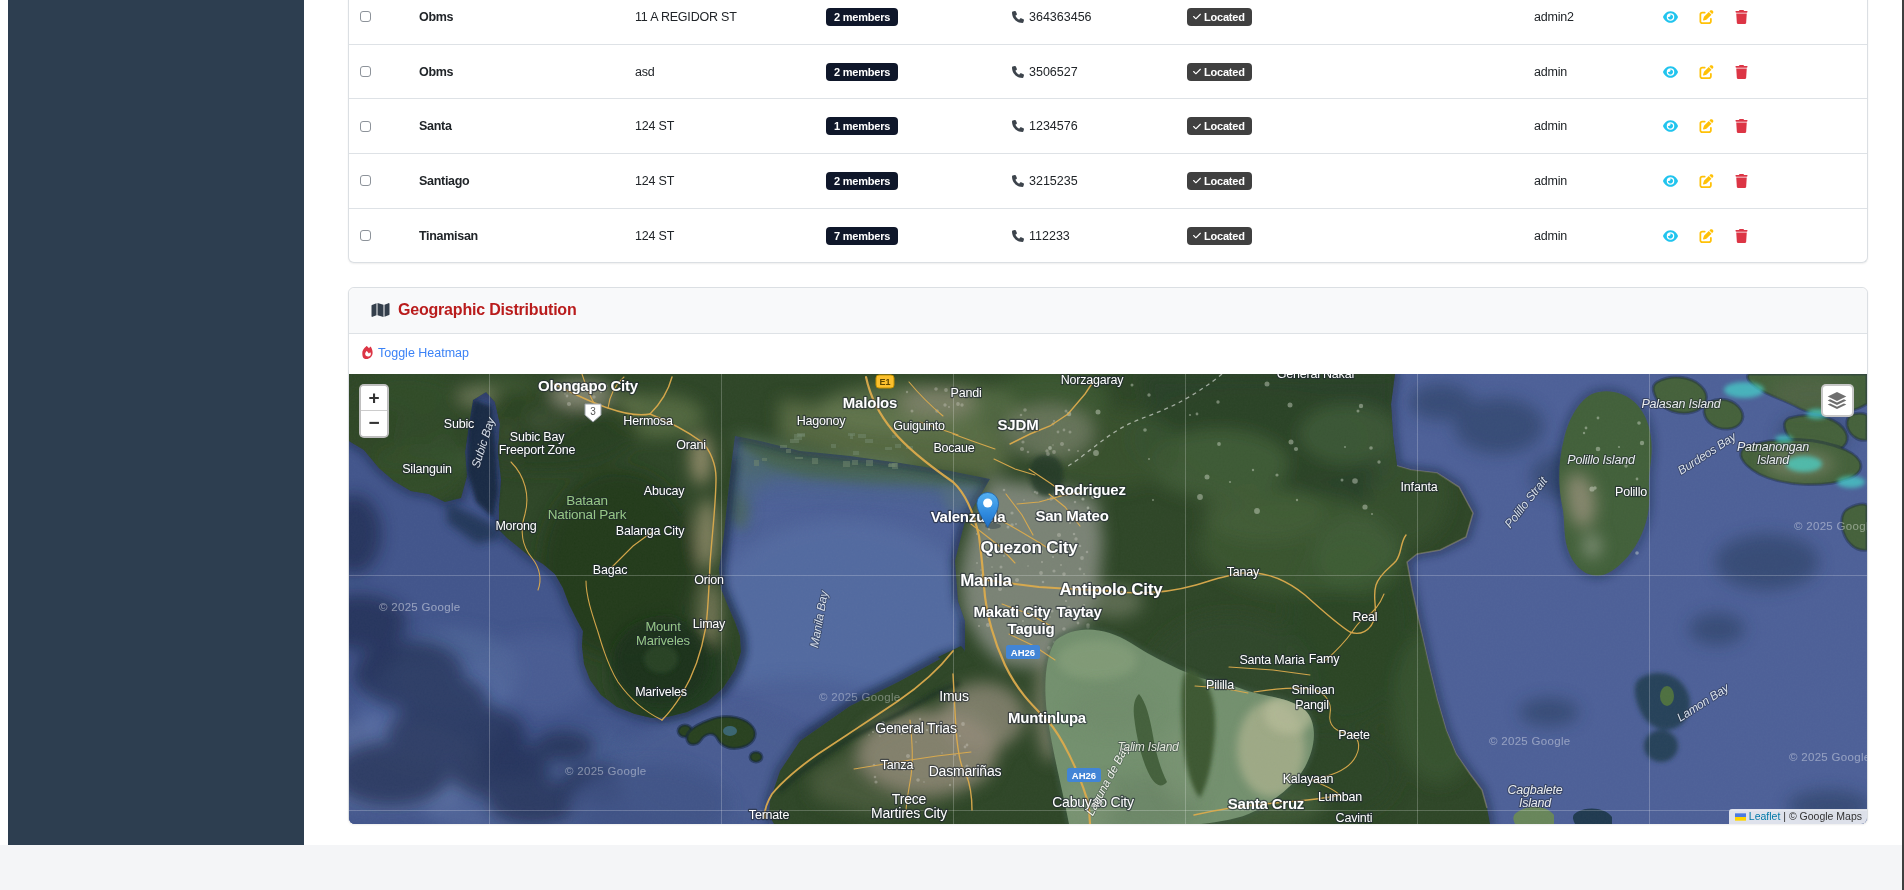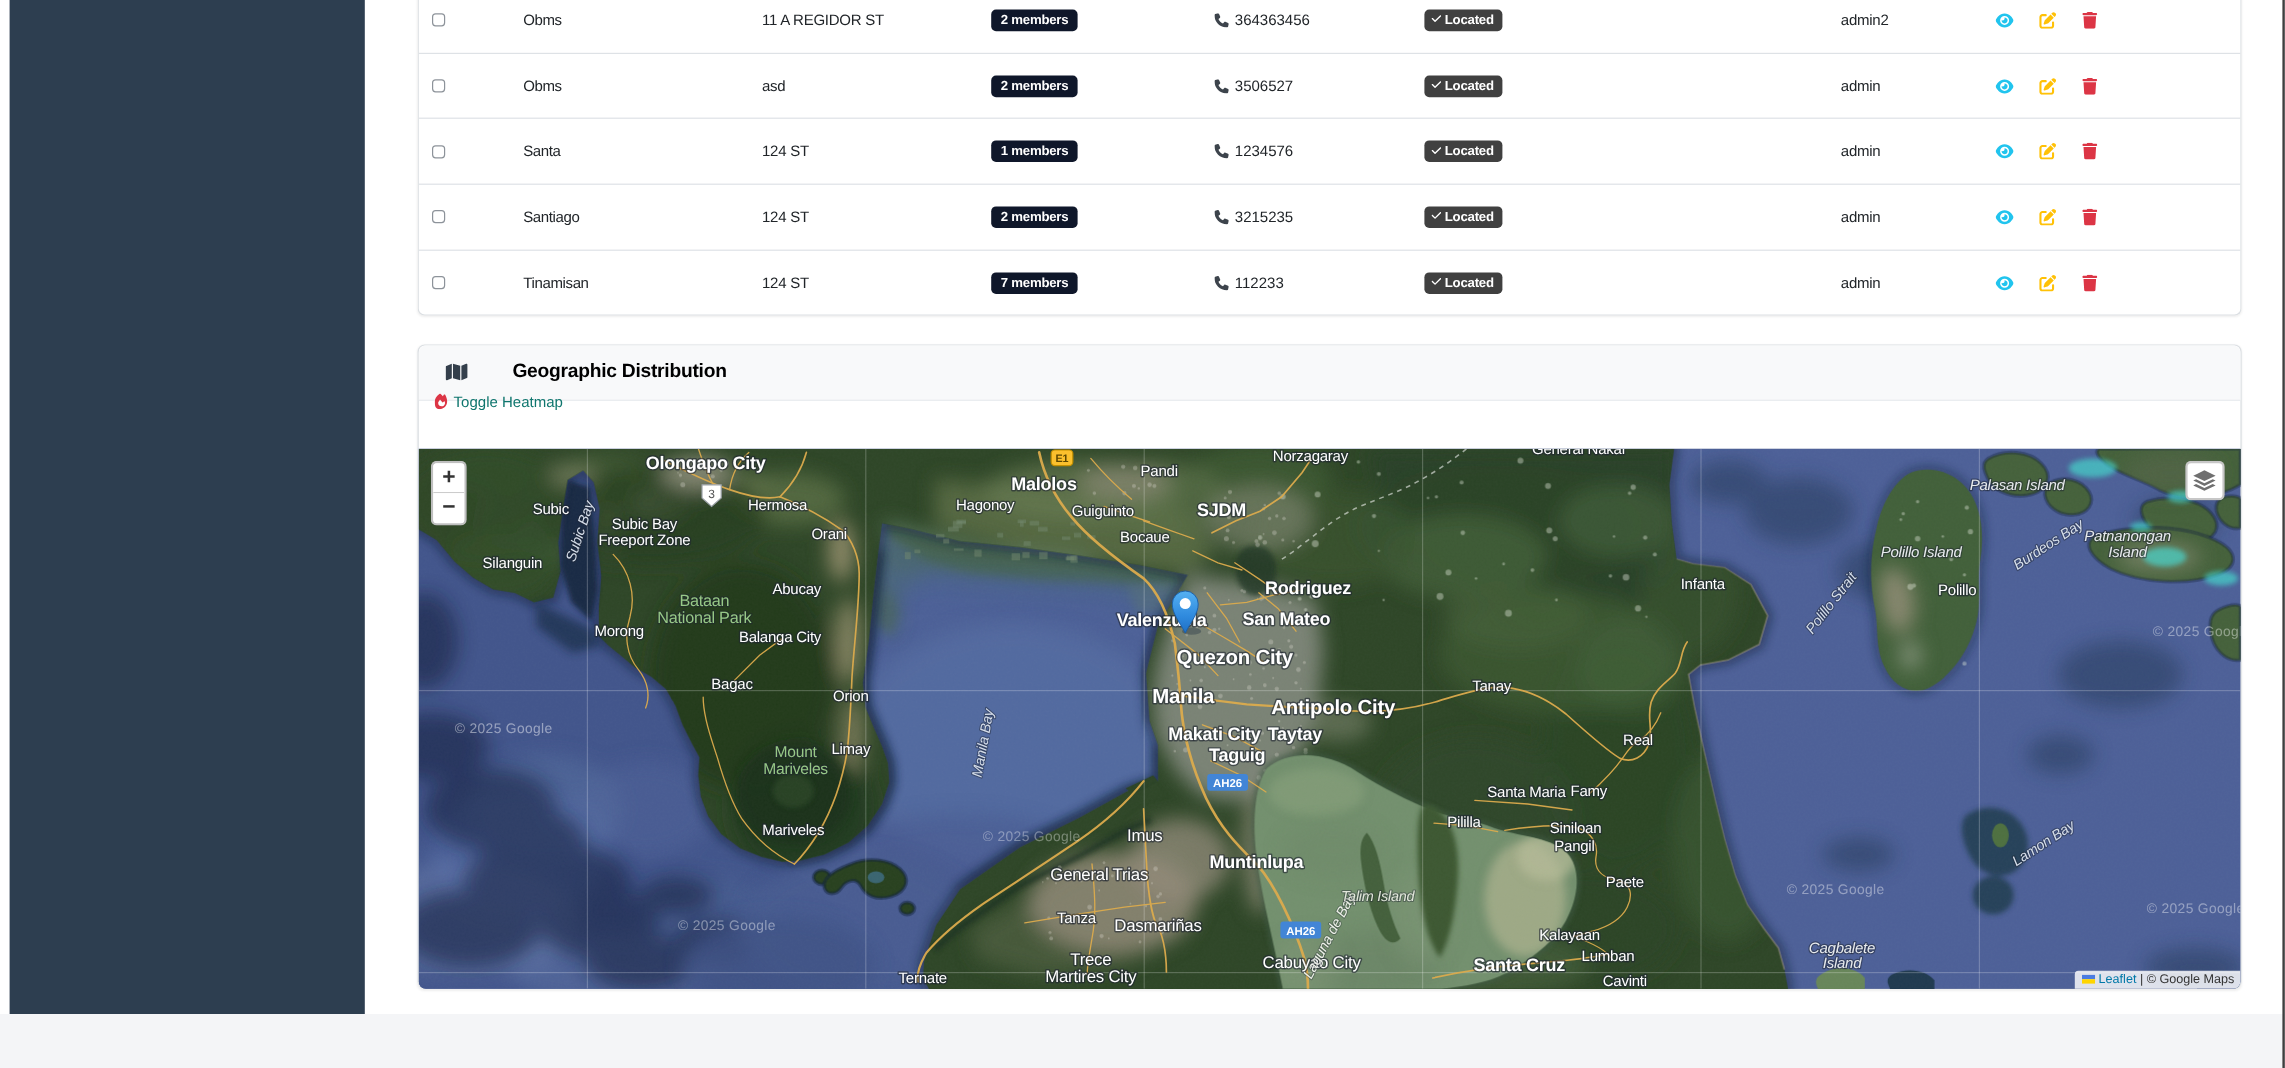--- a/index.html
+++ b/index.html
@@ -8,37 +8,37 @@
 .sidebar { position:absolute; left:8px; top:0; width:296px; height:845px; background:#2d3e50; }
 .footer { position:absolute; left:0; top:845px; width:1904px; height:45px; background:#f4f5f7; }
 .card { position:absolute; background:#fff; border:1px solid #dbdfe3; border-radius:6px;
   box-shadow:0 1px 2px rgba(0,0,0,.07); }
 .tblcard { left:348px; top:-14px; width:1520px; height:277px; border-top:none; border-top-left-radius:0; border-top-right-radius:0;}
 .row { position:absolute; left:0; width:1518px; height:55px; border-top:1px solid #dee2e6; }
 .row.first { border-top:none; }
 .cell { position:absolute; top:50%; transform:translateY(-50%); font-size:12.5px; color:#212529; white-space:nowrap; }
 .cb { position:absolute; left:11px; top:50%; margin-top:-5.5px; width:11px; height:11px;
   border:1px solid #8d939a; border-radius:3px; background:#fff; }
-.name { left:87px; font-weight:normal; letter-spacing:-0.3px;text-align:center; }
+.name { left:70px; font-weight:bold; letter-spacing:-0.3px;text-align:center; }
 .addr { left:286px; letter-spacing:-0.2px; }
 .badge { position:absolute; left:477px; top:50%; transform:translateY(-50%); background:#0f172a; color:#fff;
   font-size:11px; font-weight:bold; border-radius:4px; padding:3px 8px; letter-spacing:-0.2px;}
 .phone { left:680px; }
 .phicon { position:absolute; left:663px; top:50%; margin-top:-6px; width:12px; height:12px; }
 .located { position:absolute; left:838px; top:50%; transform:translateY(-50%); background:#404040; color:#fff;
   font-size:11px; font-weight:bold; border-radius:4px; padding:3px 7px 3px 5px; letter-spacing:-0.2px;}
 .admin { left:1166px; letter-spacing:-0.2px;margin-left:19px;}
 .act { position:absolute; top:50%; margin-top:-7px; width:15px; height:14px; }
 .a-eye { left:1314px; } .a-edit { left:1350px; } .a-trash { left:1385px; }
 .geocard { left:348px; top:287px; width:1520px; height:537px; }
 .geohead { position:absolute; left:0; top:0; width:1518px; height:46px; background:#f8f9fa;
   border-bottom:1px solid #dee2e6; border-radius:6px 6px 0 0; }
-.geohead .ttl { position:absolute; left:49px; top:13px; font-size:16px; font-weight:bold; color:#000000; letter-spacing:-0.2px;margin-left:29px;}
+.geohead .ttl { position:absolute; left:49px; top:13px; font-size:16px; font-weight:bold; color:#b91c1c; letter-spacing:-0.2px;}
 .geohead svg { position:absolute; left:22px; top:14px; }
-.toggle { position:absolute; left:13px; top:40px; color:#0f766e; font-size:12.5px; }
+.toggle { position:absolute; left:13px; top:58px; color:#3b82f6; font-size:12.5px; }
 .toggle svg { vertical-align:-2px; margin-right:4px; }
 .mapwrap { position:absolute; left:0; top:86px; width:1518px; height:450px; overflow:hidden;
   border-radius:0 0 6px 6px; background:#46598c;}
 .zctl { position:absolute; left:10px; top:10px; width:30px; border:2px solid rgba(0,0,0,.25); border-radius:5px;
   overflow:hidden; background:#fff; z-index:5;}
 .zctl div { width:26px; height:25px; line-height:24px; text-align:center; font-size:19px; font-weight:bold; color:#333; background:#fff;}
 .zctl div.zin { border-bottom:1px solid #ccc; }
 .lctl { position:absolute; right:13px; top:10px; width:33px; height:33px; border:2px solid rgba(0,0,0,.22);
   border-radius:5px; background:#fff; z-index:5; }
 .attrib { position:absolute; right:0; bottom:0; height:15px; background:rgba(255,255,255,.82);

